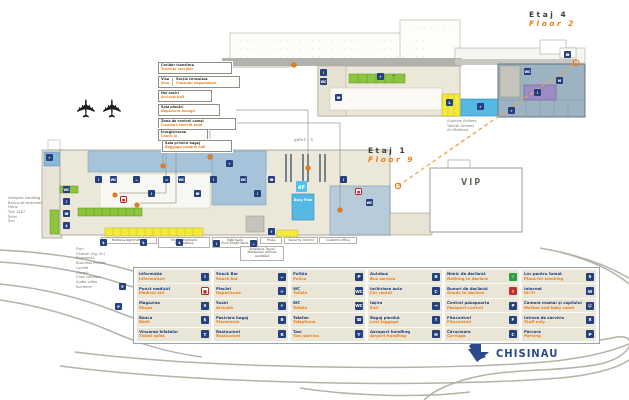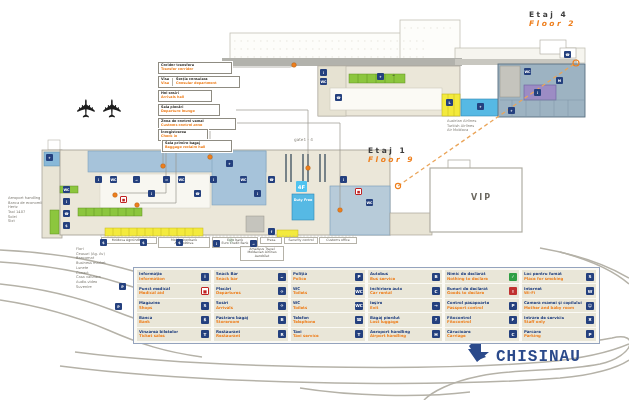--- a/index.html
+++ b/index.html
@@ -25,21 +25,21 @@
           font-size:3.2px;line-height:1.2;color:#5a574f;text-align:center;padding:0.5px 1px;z-index:5;}
   
   .micon{position:absolute;display:flex;align-items:center;justify-content:center;
          font-weight:bold;z-index:5;border-radius:1px;}
   
   .plane{position:absolute;font-size:25px;color:#1d1d1d;transform:rotate(-90deg);z-index:4;}
   
   .viptext{position:absolute;font-size:8px;letter-spacing:2px;color:#6b6860;font-weight:bold;z-index:5;}
   .gatelabel{position:absolute;font-size:4.2px;color:#8a877e;z-index:5;}
   
-  .city{position:absolute;font-size:16px;font-weight:bold;color:#2b4a8b;letter-spacing:1px;z-index:6;font-family:Liberation Mono, monospace;}
+  .city{position:absolute;font-size:10px;font-weight:bold;color:#2b4a8b;letter-spacing:1px;z-index:6;}
   
   #legend{position:absolute;left:133px;top:267px;width:467px;height:77px;background:#fbfaf5;
           border:1px solid #94a3bd;display:flex;padding:2px 3px;gap:3px;z-index:8;}
   .lcol{flex:1;display:flex;flex-direction:column;gap:1px;}
   .lrow{flex:1;background:#e9e6d8;display:flex;align-items:center;justify-content:space-between;
         padding:0 2px;}
   .llab{font-size:3.9px;line-height:1.12;font-weight:bold;overflow:hidden;}
   .llab .ro{color:#1f3e7e;}
   .llab .en{color:#ee7f1d;}
   .licon{width:8px;height:8px;min-width:8px;display:flex;align-items:center;justify-content:center;
@@ -209,21 +209,21 @@
     <div class="ro">Etaj 4</div>
     <div class="en">Floor 2</div>
   </div>
   <div class="floor-label" style="left:368px;top:146px;">
     <div class="ro">Etaj 1</div>
     <div class="en">Floor 9</div>
   </div>
 
   <div class="gatelabel" style="left:294px;top:137px;">gate1 - 4</div>
 
-  <div class="viptext" style="left:461px;top:193px;margin-left:10px;">VIP</div>
+  <div class="viptext" style="left:461px;top:178px;">VIP</div>
 
   <div class="city" style="left:496px;top:348px;">CHISINAU</div>
 
   <div class="abs" style="left:293px;top:198px;width:20px;text-align:center;font-size:3.4px;color:#fff;font-weight:bold;z-index:5;">Duty Free</div>
 
   <span class="plane" style="left:76px;top:94px;">✈</span>
   <span class="plane" style="left:102px;top:94px;">✈</span>
 
   <div class="tinylist" id="airlines-note" style="left:447px;top:119px;">
       <div>Austrian Airlines</div>

